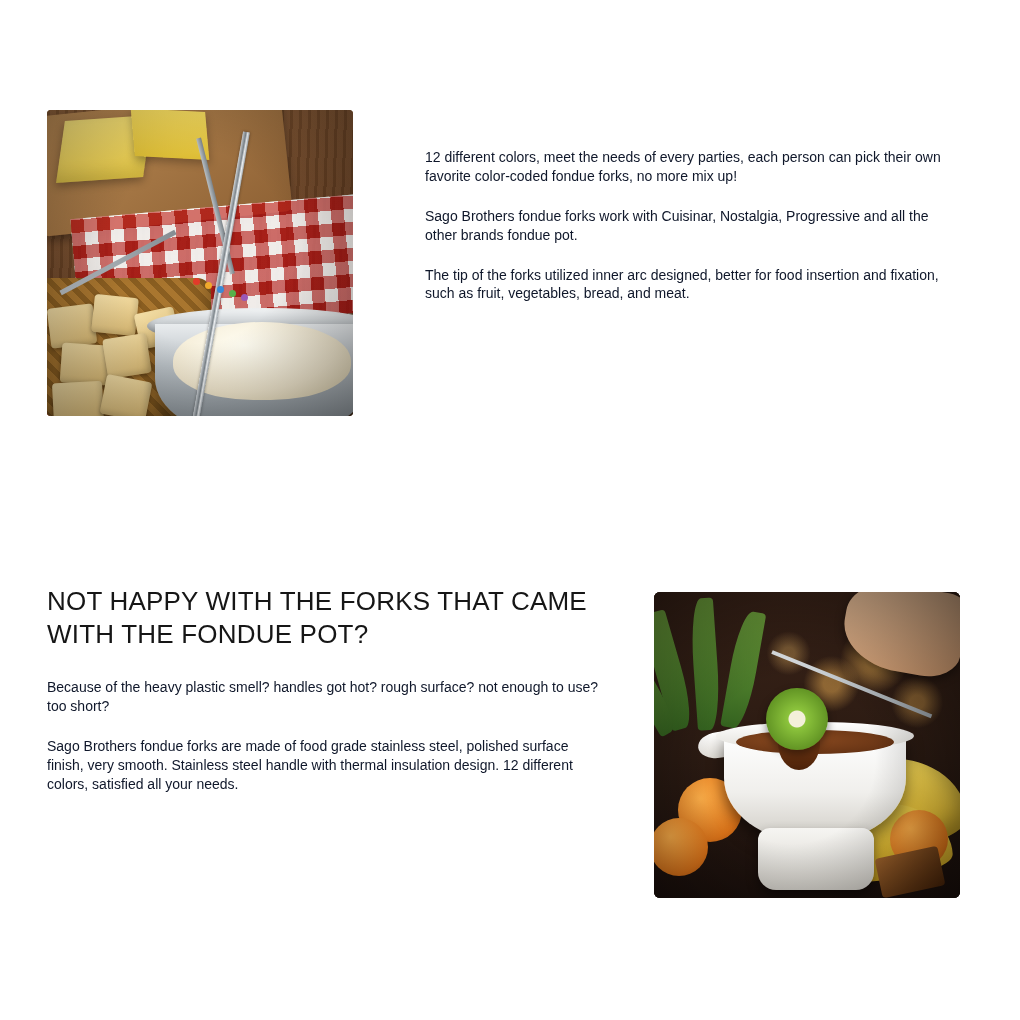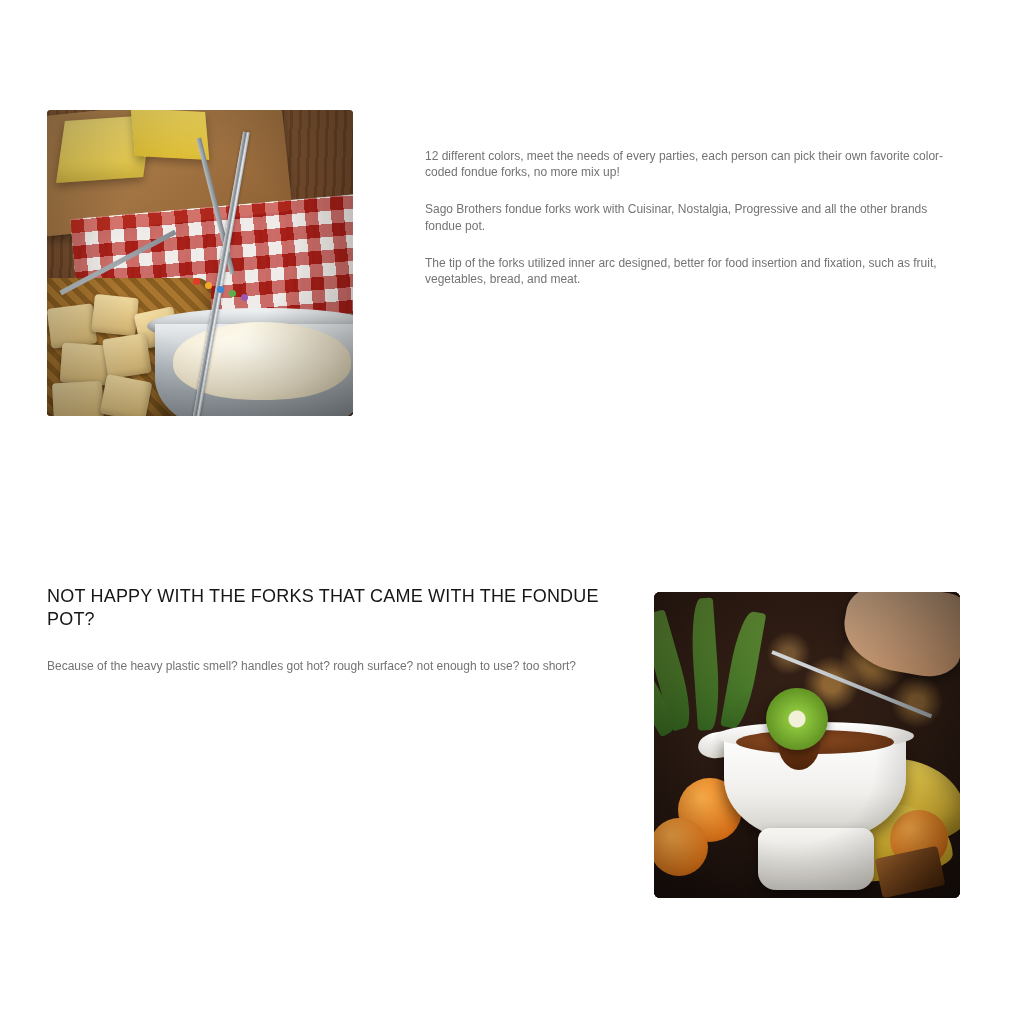--- a/index.html
+++ b/index.html
@@ -59,28 +59,28 @@
 
   h2.heading {
     font-size: 25px;
     font-weight: 400;
     letter-spacing: 0.2px;
     line-height: 1.25;
     margin: 0 0 26px 0;
     color: #161616;
   }
   h2.heading-left {
-    font-size: 18px;
+    font-size: 26px;
     margin: 0 0 28px 0;
   }
   p.para {
-    font-size: 12px;
+    font-size: 14px;
     line-height: 1.35;
     margin: 0 0 21px 0;
-    color: #737373;
+    color: #0f172a;
   }
   p.para:last-child { margin-bottom: 0; }
 
   
   .cheese-scene { position: absolute; inset: 0; }
   .cs-wood {
     position: absolute; inset: 0;
     background:
       repeating-linear-gradient(92deg, rgba(0,0,0,0.10) 0 3px, rgba(255,255,255,0.03) 3px 9px),
       linear-gradient(160deg, #8a5c35 0%, #6d4425 45%, #4e2f18 100%);
@@ -320,20 +320,21 @@
     <p class="para">Sago Brothers fondue forks work with Cuisinar, Nostalgia, Progressive and all the other brands fondue pot.</p>
     <p class="para">The tip of the forks utilized inner arc designed, better for food insertion and fixation, such as fruit, vegetables, bread, and meat.</p>
   </div>
 </div>
 
 <div class="section-two">
 
   <div class="text-block-left">
     <h2 class="heading heading-left">NOT HAPPY WITH THE FORKS THAT CAME WITH THE FONDUE POT?</h2>
     <p class="para">Because of the heavy plastic smell? handles got hot? rough surface? not enough to use? too short?</p>
+    <p class="para">Sago Brothers fondue forks are made of food grade stainless steel, polished surface finish, very smooth. Stainless steel handle with thermal insulation design. 12 different colors, satisfied all your needs.</p>
   </div>
 
   <div class="photo-fondue-chocolate">
     <div class="choco-scene">
       <div class="ch-bg"></div>
       <div class="ch-leaf" style="left:18px;top:16px;width:26px;height:120px;transform:rotate(-16deg);"></div>
       <div class="ch-leaf" style="left:44px;top:6px;width:24px;height:132px;transform:rotate(-4deg);"></div>
       <div class="ch-leaf" style="left:66px;top:18px;width:26px;height:118px;transform:rotate(10deg);"></div>
       <div class="ch-leaf" style="left:6px;top:40px;width:22px;height:100px;transform:rotate(-30deg);"></div>
       <div class="ch-banana"></div>

